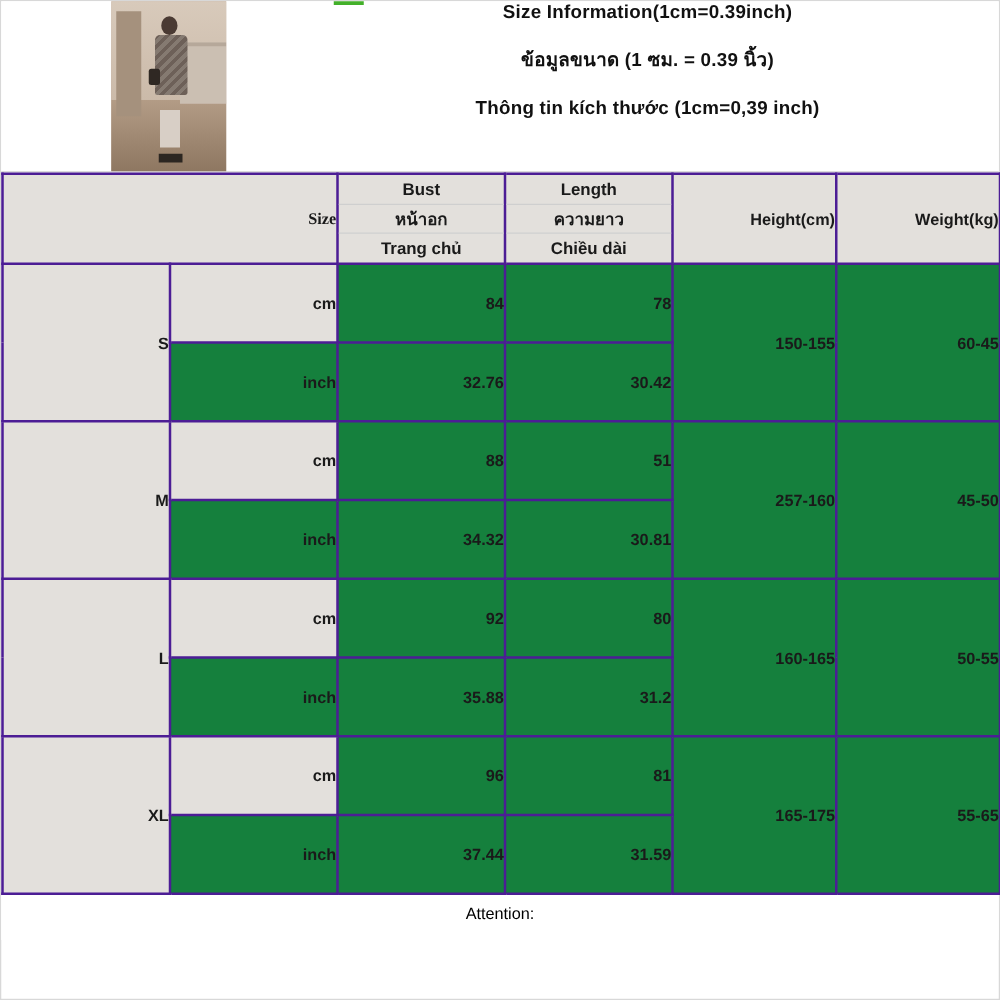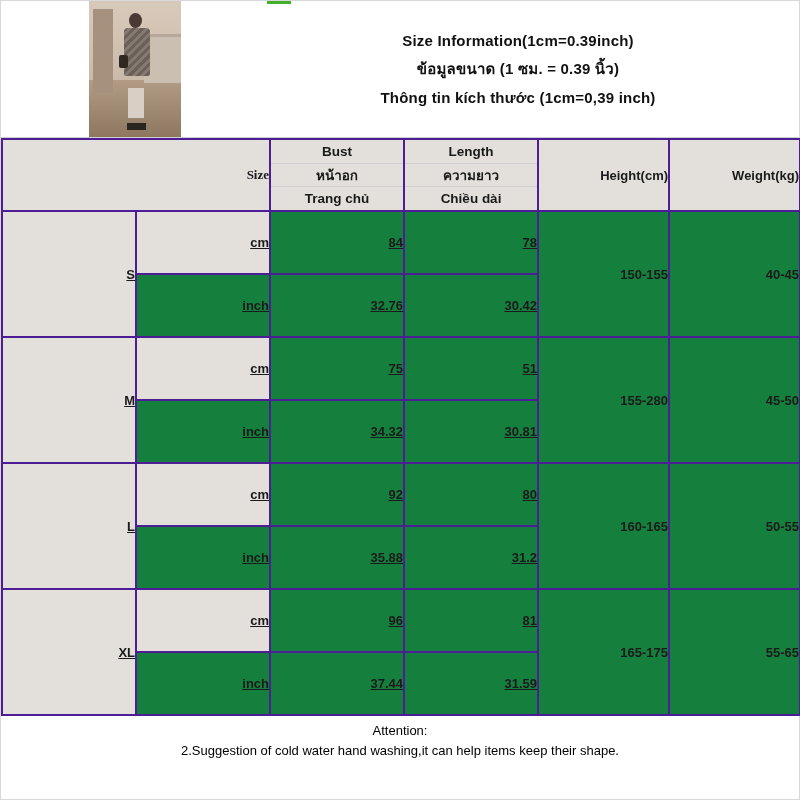--- a/index.html
+++ b/index.html
@@ -99,22 +99,22 @@
     width: 9px; height: 13px;
     background: #2f2823;
     border-radius: 2px;
   }
 
   .header-titles {
     flex: 1;
     display: flex;
     flex-direction: column;
     align-items: center;
-    justify-content: center;
-    gap: 8px;
+    justify-content: flex-start;
+    gap: 18px;
     padding-right: 32px;
   }
   .header-titles div {
     font-size: 15px;
     font-weight: bold;
     color: #111;
     letter-spacing: 0.2px;
   }
   .title-th { font-size: 14.5px; }
 
@@ -157,21 +157,21 @@
     align-items: center;
     justify-content: center;
     font-size: 13.5px;
     font-weight: bold;
   }
   .head-stack span + span { border-top: 1px solid #cfcfcf; }
 
   .shade { background: #e3e0dc; }
   .light { background: #15803d; }
 
-  .cell-h { height: 61px; text-decoration: underline; }
+  .cell-h { height: 61px; }
 
   
   .attention {
     padding: 6px 14px 10px 14px;
     text-align: center;
     font-size: 13px;
     line-height: 1.45;
     color: #000000;
     background: #ffffff;
   }
@@ -245,34 +245,34 @@
         <td>Height(cm)</td>
         <td>Weight(kg)</td>
       </tr>
 
       <tr>
         <td class="shade cell-h" rowspan="2">S</td>
         <td class="shade cell-h">cm</td>
         <td class="light cell-h">84</td>
         <td class="light cell-h">78</td>
         <td class="light" rowspan="2">150-155</td>
-        <td class="light" rowspan="2">40-45</td>
+        <td class="light" rowspan="2">60-45</td>
       </tr>
       <tr>
         <td class="light cell-h">inch</td>
         <td class="light cell-h">32.76</td>
         <td class="light cell-h">30.42</td>
       </tr>
 
       <tr>
         <td class="shade cell-h" rowspan="2">M</td>
         <td class="shade cell-h">cm</td>
-        <td class="light cell-h">75</td>
+        <td class="light cell-h">88</td>
         <td class="light cell-h">51</td>
-        <td class="light" rowspan="2">155-280</td>
+        <td class="light" rowspan="2">257-160</td>
         <td class="light" rowspan="2">45-50</td>
       </tr>
       <tr>
         <td class="light cell-h">inch</td>
         <td class="light cell-h">34.32</td>
         <td class="light cell-h">30.81</td>
       </tr>
 
       <tr>
         <td class="shade cell-h" rowspan="2">L</td>
@@ -299,16 +299,15 @@
       <tr>
         <td class="light cell-h">inch</td>
         <td class="light cell-h">37.44</td>
         <td class="light cell-h">31.59</td>
       </tr>
     </tbody>
   </table>
 
   <div class="attention">
     <div class="att-title">Attention:</div>
-    <div class="att-line">2.Suggestion of cold water hand washing,it can help items keep their shape.</div>
   </div>
 
 </div>
 
 </body></html>

